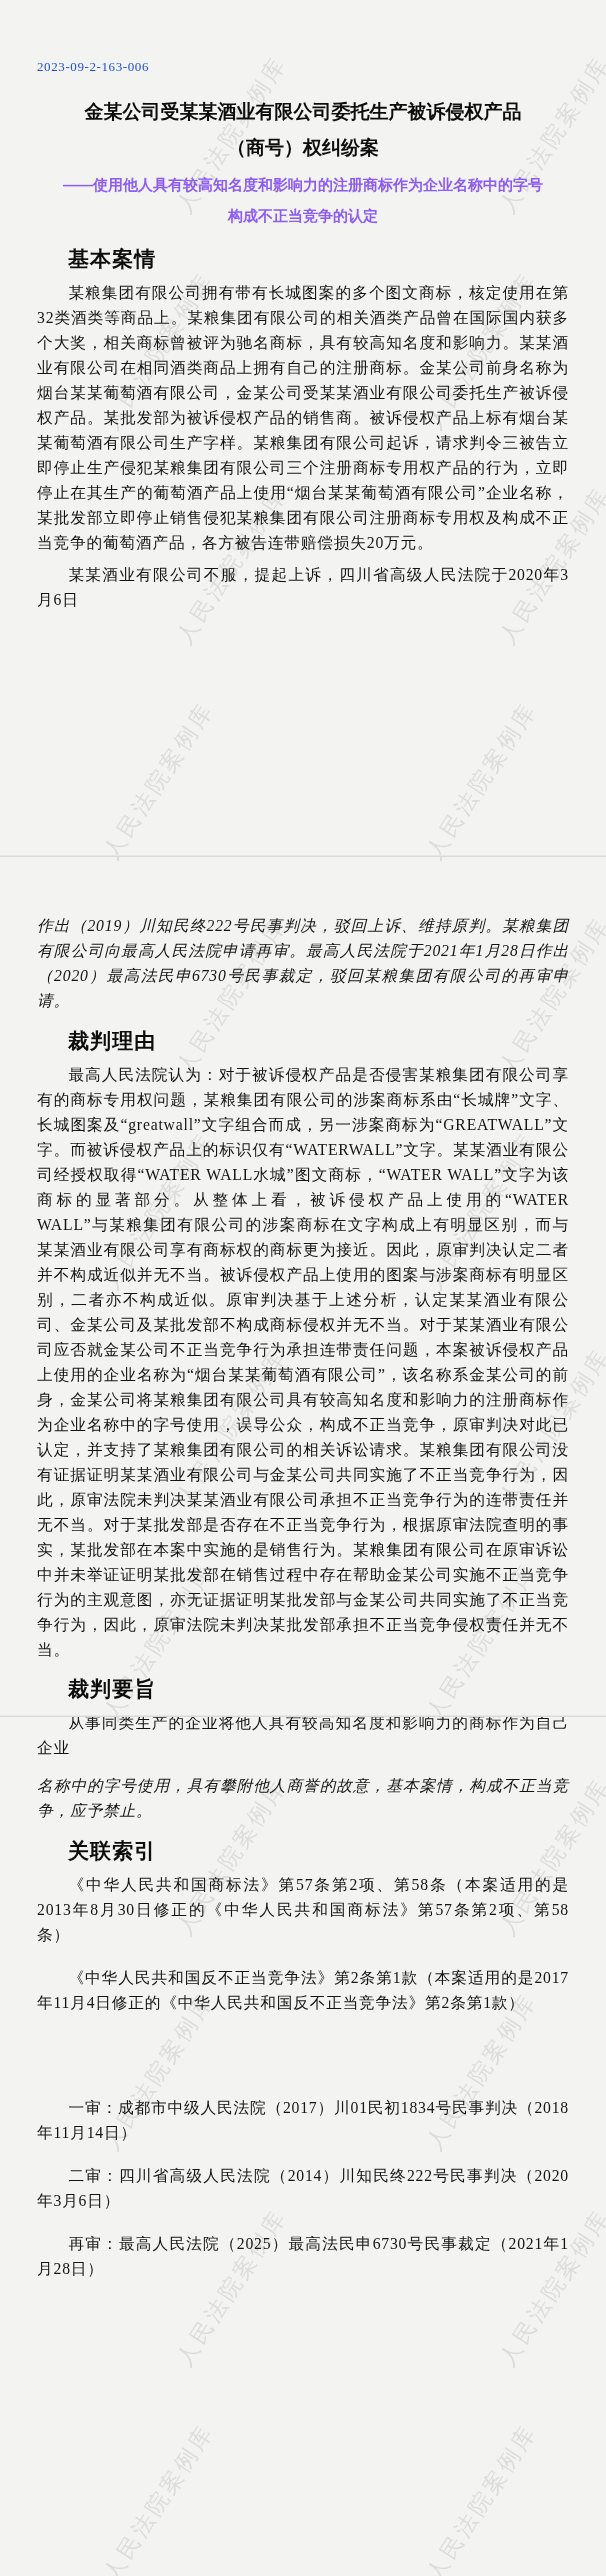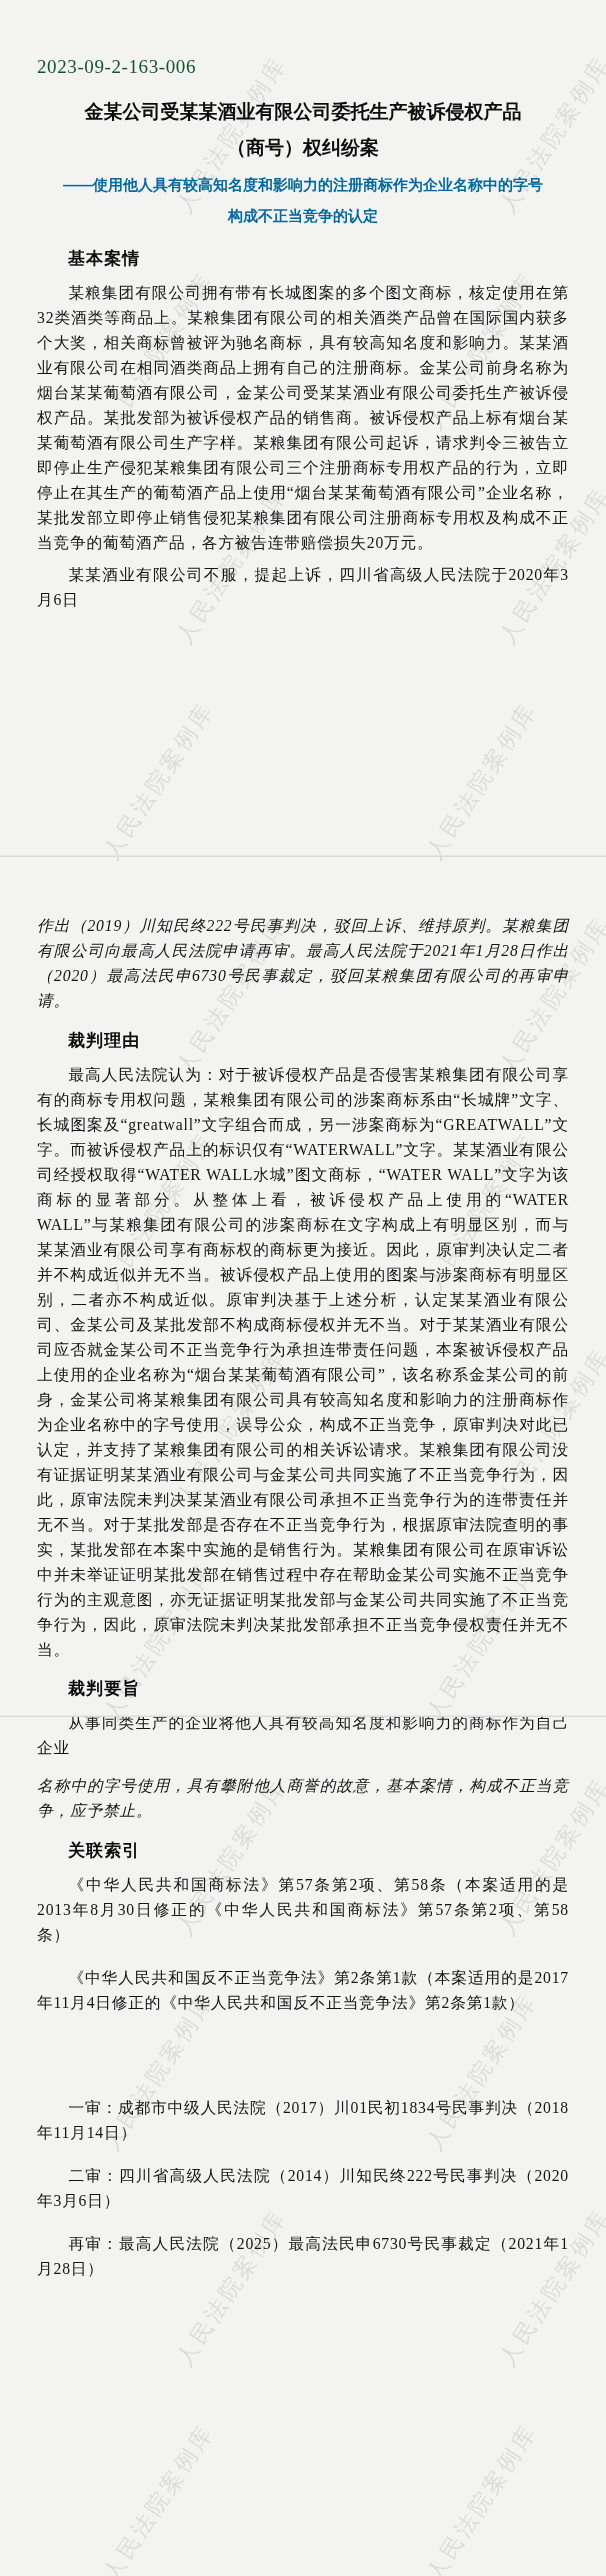--- a/index.html
+++ b/index.html
@@ -39,43 +39,43 @@
   .page-3 { height: 859px; padding-top: 56px; }
   .page-1::after, .page-2::after {
     content: "";
     position: absolute;
     left: 0; right: 0; bottom: 0;
     height: 1.1px;
     background: #e7e7e5;
     border-bottom: 0.6px solid #dadad8;
   }
   .case-number {
-    font-size: 19px;
+    font-size: 13px;
     line-height: 25px;
     letter-spacing: 0.6px;
-    color: #14532d;
+    color: #1d4ed8;
   }
   .title {
     margin: 14.6px 0 0 0;
     font-family: "Liberation Sans", "DejaVu Sans", sans-serif;
     font-weight: 700;
     font-size: 19px;
     line-height: 36px;
     text-align: center;
     color: #0d0d0d;
   }
   .title .tline { display: block; }
   .subtitle {
     margin: 3.4px 0 0 0;
     font-family: "Liberation Sans", "DejaVu Sans", sans-serif;
     font-weight: 700;
     font-size: 15px;
     line-height: 31px;
     text-align: center;
-    color: #0369a1;
+    color: #8b5cf6;
   }
   .subtitle .sline { display: block; }
   .para {
     margin: 7.9px 0 0 0;
     font-size: 15.7px;
     line-height: 25px;
     letter-spacing: 0.8px;
     text-align: justify;
     text-justify: inter-ideograph;
     text-indent: 2em;
@@ -85,21 +85,21 @@
   .para.gap-lg { margin-top: 80px; font-family: Liberation Serif, serif; }
   .kw-label {
     font-family: "Liberation Sans", "DejaVu Sans", sans-serif;
     font-weight: 700;
   }
   .heading {
     margin: 14.6px 0 9px 0;
     padding-left: 31px;
     font-family: "Liberation Sans", "DejaVu Sans", sans-serif;
     font-weight: 700;
-    font-size: 17px;
+    font-size: 21px;
     line-height: 25px;
     letter-spacing: 1.1px;
     color: #0d0d0d;
   }
 </style>
 </head>
 <body>
 
 <div class="doc">
 

